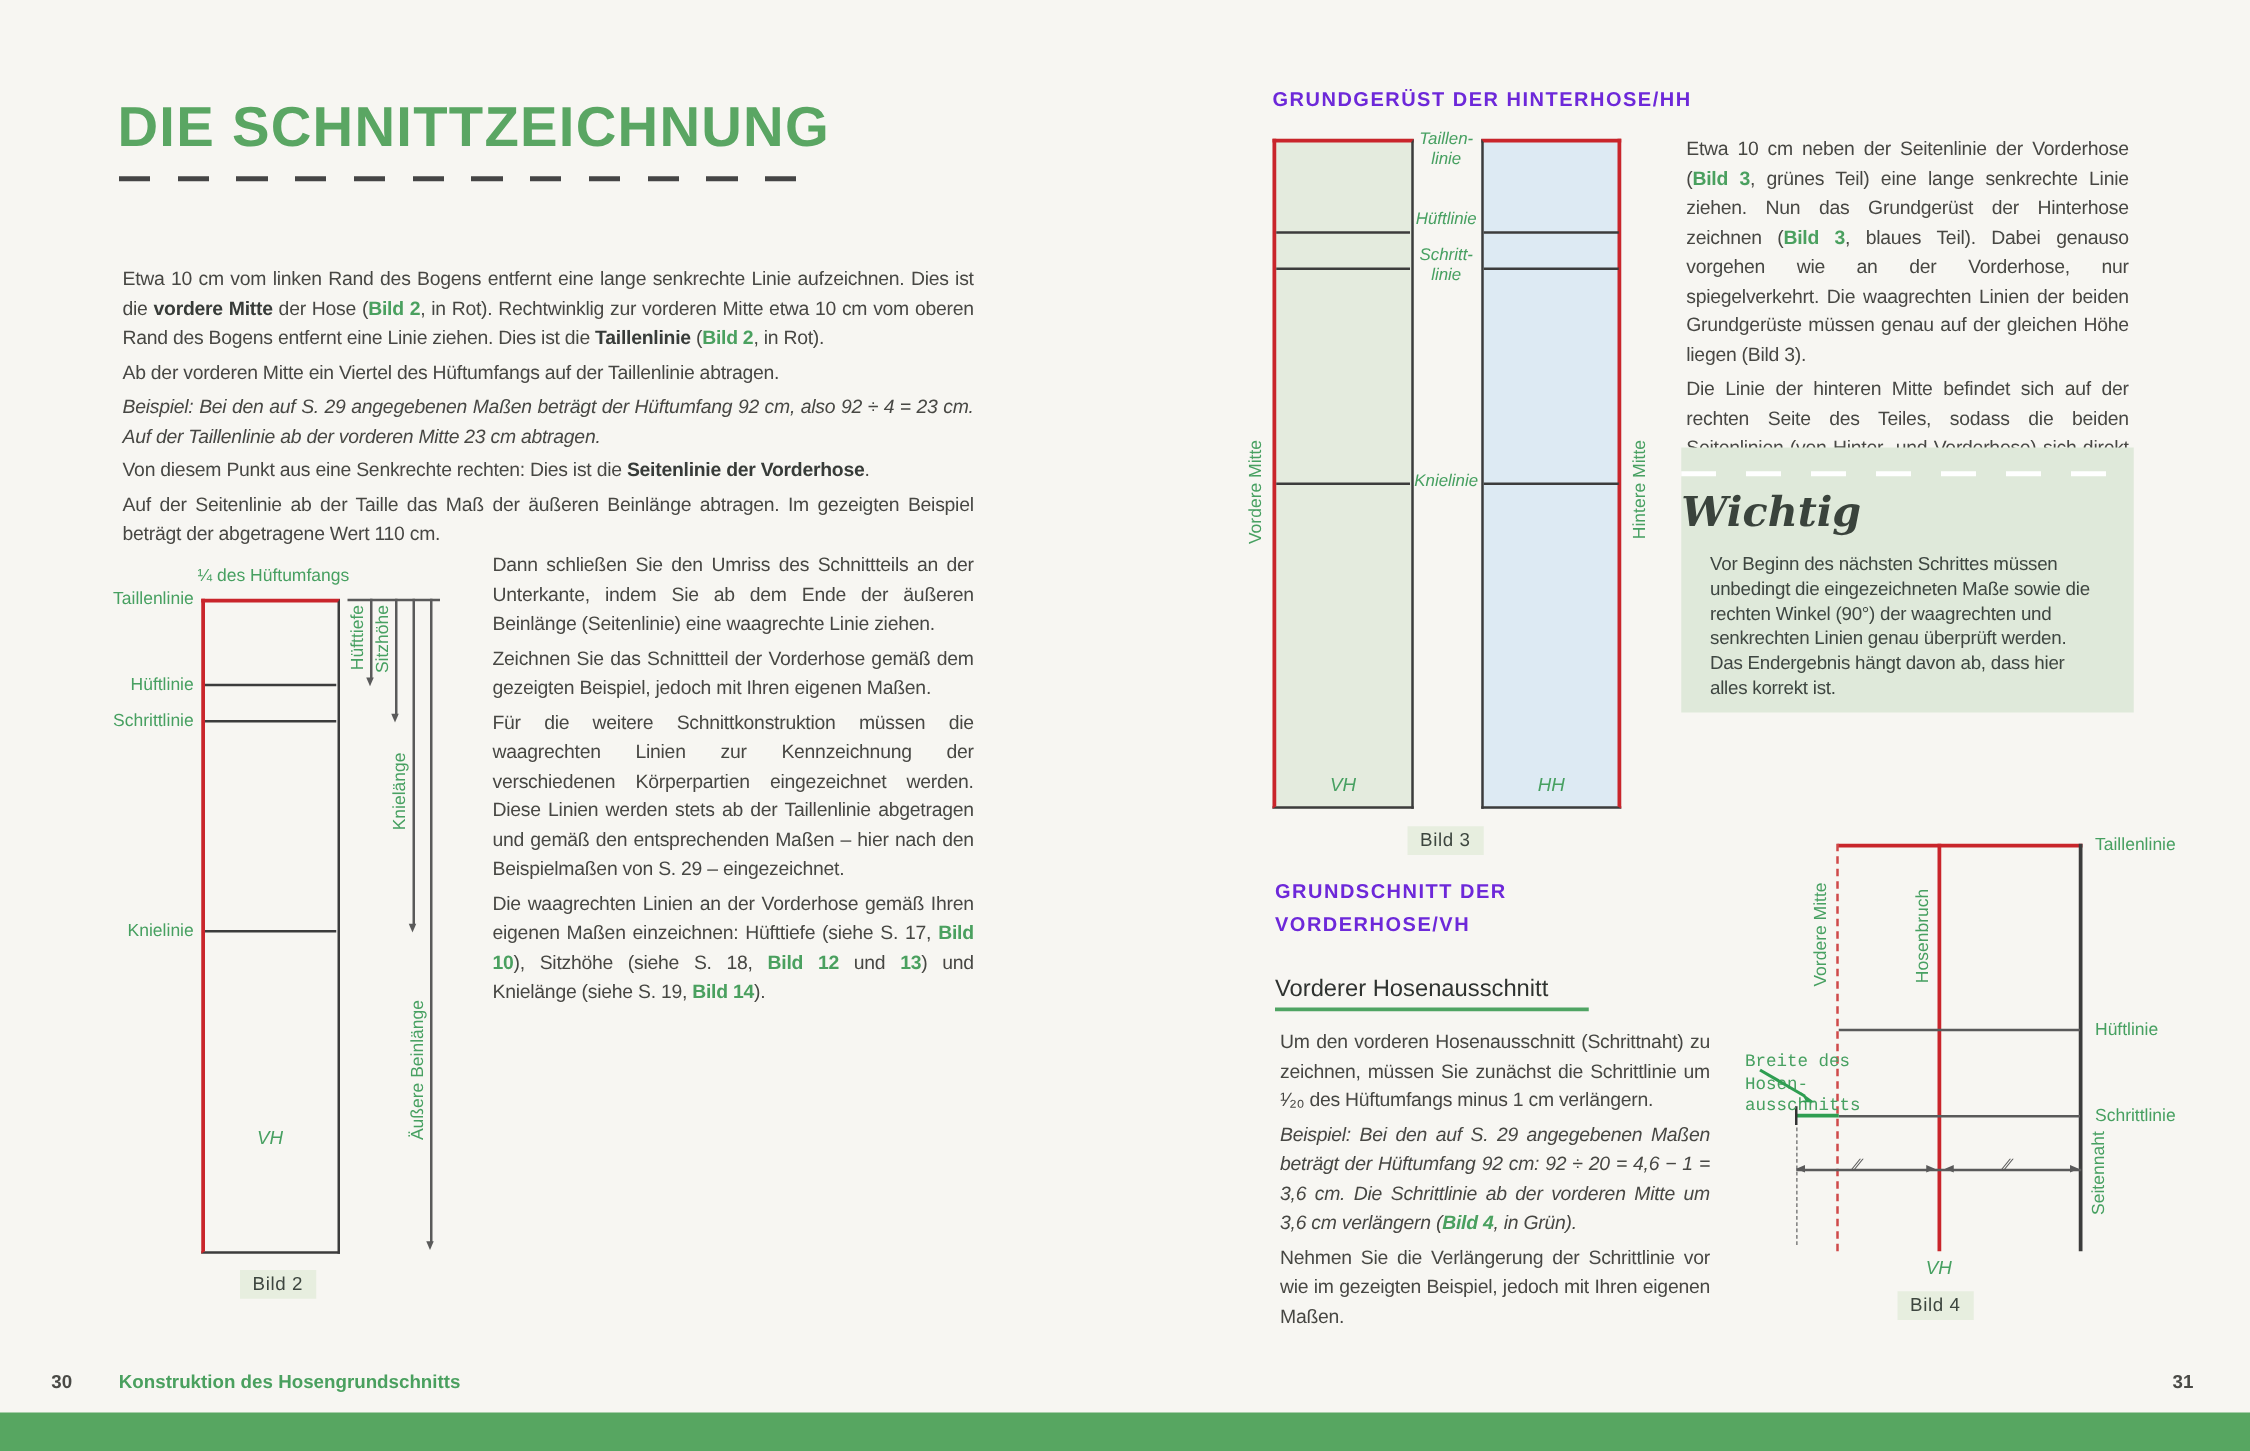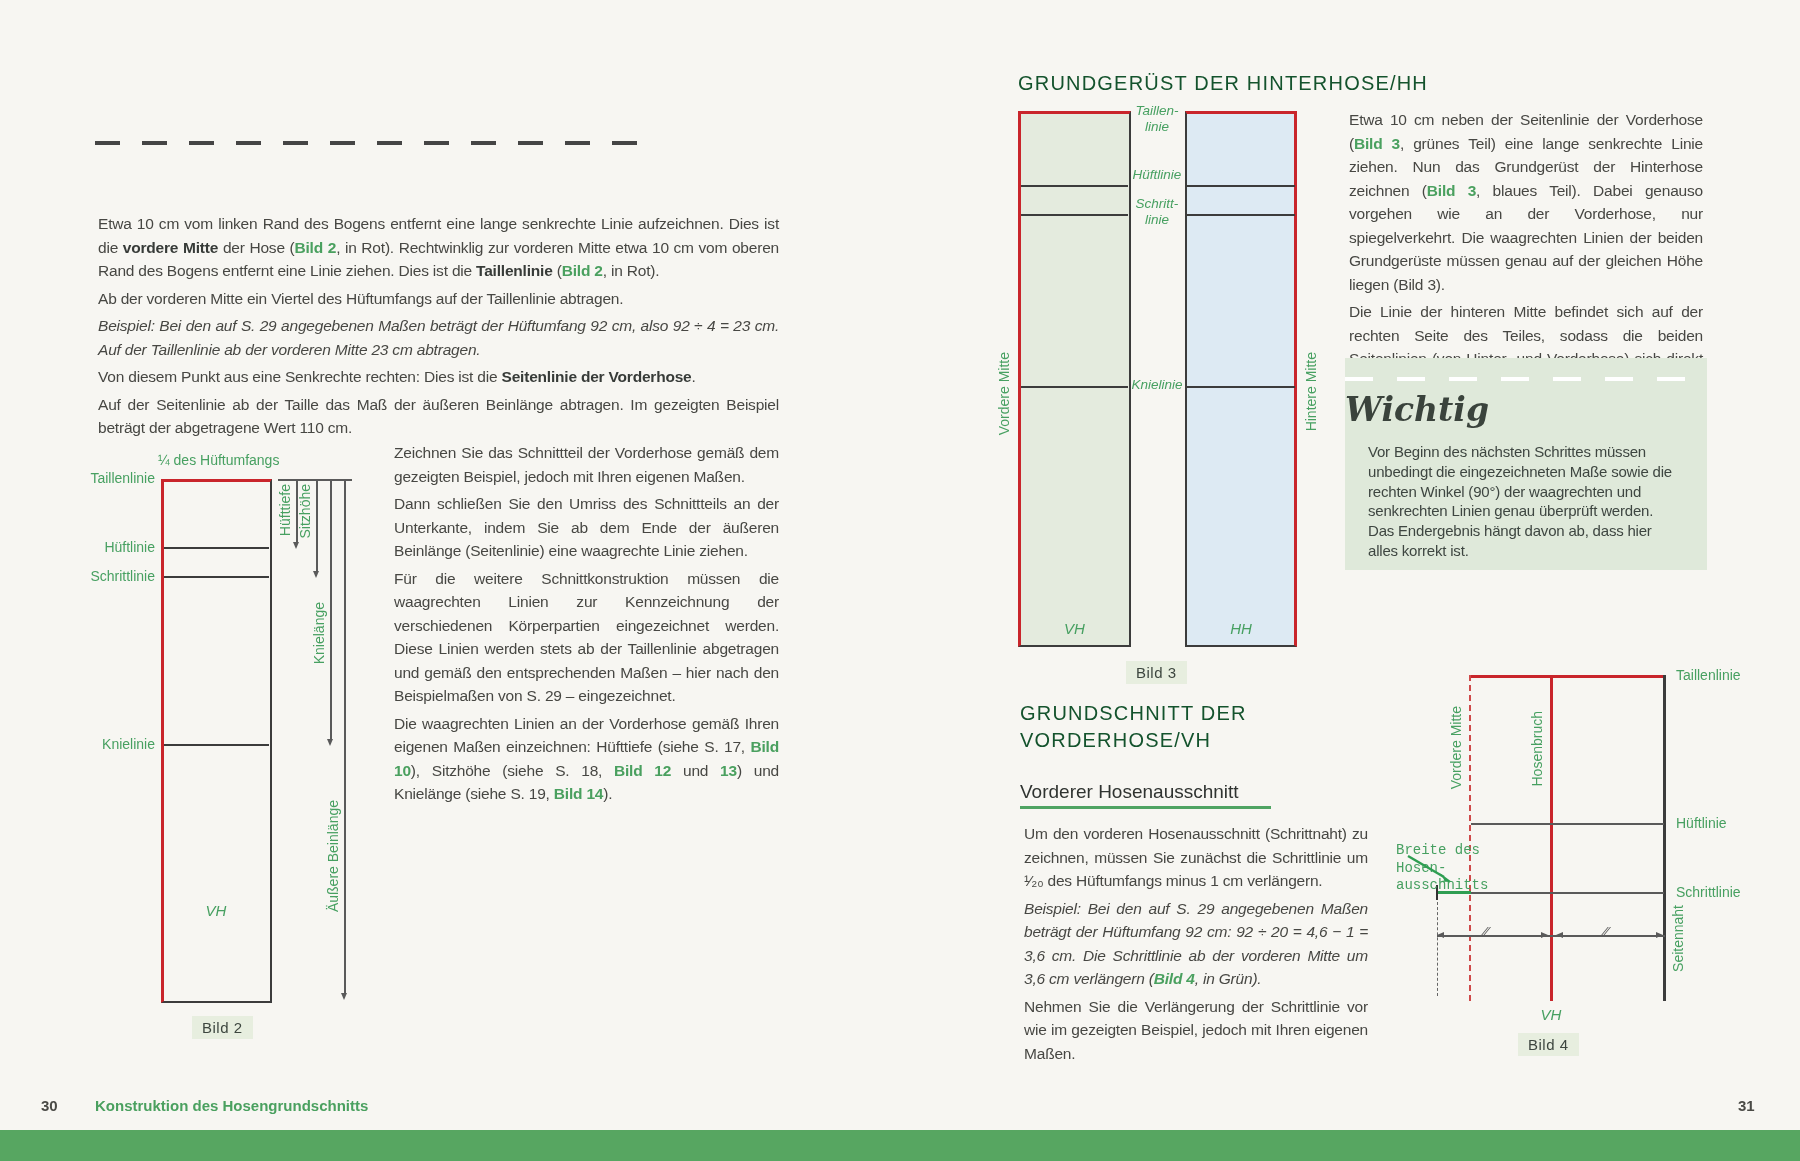--- a/index.html
+++ b/index.html
@@ -1,21 +1,21 @@
 <!DOCTYPE html>
 <html lang="de"><head>
 <meta charset="utf-8">
 <style>
   html,body{margin:0;padding:0;background:#e9e8e5;}
   .spread{position:relative;width:1800px;height:1161px;background:#f7f6f2;overflow:hidden;
           font-family:"Liberation Sans",sans-serif;color:#474743;}
   .abs{position:absolute;}
   
   .title{font-size:45px;font-weight:800;letter-spacing:1px;color:#5aa663;}
-  .h2{font-size:20px;font-weight:400;letter-spacing:1.2px;color:#14532d;}
+  .h2{font-size:16px;font-weight:700;letter-spacing:1.2px;color:#6d28d9;}
   .h3{font-size:19px;font-weight:400;color:#2f3330;}
   .body{font-size:15.5px;line-height:23.5px;letter-spacing:-0.2px;text-align:justify;}
   .body p{margin:4px;}
   .it{font-style:italic;}
   .rb{font-weight:700;color:#373b38;}
   .rg{font-weight:700;color:#4aa05f;}
   
   .glabel{color:#47a061;font-size:14px;line-height:16px;}
   .vlabel{position:absolute;writing-mode:vertical-rl;transform:rotate(180deg);
           color:#47a061;font-size:14px;white-space:nowrap;}
@@ -42,34 +42,35 @@
   .wichtig-t{font-size:15px;line-height:19.8px;letter-spacing:-0.2px;color:#3e4641;}
   .hatch{position:absolute;color:#5a5a5a;font-size:13px;font-style:italic;}
   .footer-num{font-size:15px;font-weight:600;color:#4a4a46;}
   .footer-ch{font-size:15px;font-weight:700;color:#4aa05f;}
 </style>
 </head>
 <body>
 
 <div class="spread">
 
+  <div class="abs title" style="left:94px;top:76px;">DIE SCHNITTZEICHNUNG</div>
   <div class="dashrule" style="left:95px;top:141px;width:556px;"></div>
 
 
   <div class="abs body" style="left:94px;top:208px;width:689px;">
     <p><span>Etwa 10 cm vom linken Rand des Bogens entfernt eine lange senkrechte Linie aufzeichnen. Dies ist die </span><span class="rb">vordere Mitte</span><span> der Hose (</span><span class="rg">Bild 2</span><span>, in Rot). Rechtwinklig zur vorderen Mitte etwa 10 cm vom oberen Rand des Bogens entfernt eine Linie ziehen. Dies ist die </span><span class="rb">Taillenlinie</span><span> (</span><span class="rg">Bild 2</span><span>, in Rot).</span></p>
     <p><span>Ab der vorderen Mitte ein Viertel des Hüftumfangs auf der Taillenlinie abtragen.</span></p>
     <p class="it"><span>Beispiel: Bei den auf S. 29 angegebenen Maßen beträgt der Hüftumfang 92 cm, also 92 ÷ 4 = 23 cm. Auf der Taillenlinie ab der vorderen Mitte 23 cm abtragen.</span></p>
     <p><span>Von diesem Punkt aus eine Senkrechte rechten: Dies ist die </span><span class="rb">Seitenlinie der Vorderhose</span><span>.</span></p>
     <p><span>Auf der Seitenlinie ab der Taille das Maß der äußeren Beinlänge abtragen. Im gezeigten Beispiel beträgt der abgetragene Wert 110 cm.</span></p>
   </div>
 
   <div class="abs body" style="left:390px;top:437px;width:393px;">
+    <p><span>Dann schließen Sie den Umriss des Schnittteils an der Unterkante, indem Sie ab dem Ende der äußeren Beinlänge (Seitenlinie) eine waagrechte Linie ziehen.</span></p>
     <p><span>Zeichnen Sie das Schnittteil der Vorderhose gemäß dem gezeigten Beispiel, jedoch mit Ihren eigenen Maßen.</span></p>
-    <p><span>Dann schließen Sie den Umriss des Schnittteils an der Unterkante, indem Sie ab dem Ende der äußeren Beinlänge (Seitenlinie) eine waagrechte Linie ziehen.</span></p>
     <p><span>Für die weitere Schnittkonstruktion müssen die waagrechten Linien zur Kennzeichnung der verschiedenen Körperpartien eingezeichnet werden. Diese Linien werden stets ab der Taillenlinie abgetragen und gemäß den entsprechenden Maßen – hier nach den Beispielmaßen von S. 29 – eingezeichnet.</span></p>
     <p><span>Die waagrechten Linien an der Vorderhose gemäß Ihren eigenen Maßen einzeichnen: Hüfttiefe (siehe S. 17, </span><span class="rg">Bild 10</span><span>), Sitzhöhe (siehe S. 18, </span><span class="rg">Bild 12</span><span> und </span><span class="rg">13</span><span>) und Knielänge (siehe S. 19, </span><span class="rg">Bild 14</span><span>).</span></p>
   </div>
 
   <div class="abs" style="left:161px;top:479px;width:111px;height:524px;box-sizing:border-box;
        border-top:3px solid #c9252b;border-left:3px solid #c9252b;
        border-right:2px solid #3c3c3c;border-bottom:2px solid #3c3c3c;"></div>
   <div class="hline" style="left:164px;top:547px;width:105px;"></div>
   <div class="hline" style="left:164px;top:576px;width:105px;"></div>
   <div class="hline" style="left:164px;top:744px;width:105px;"></div>

